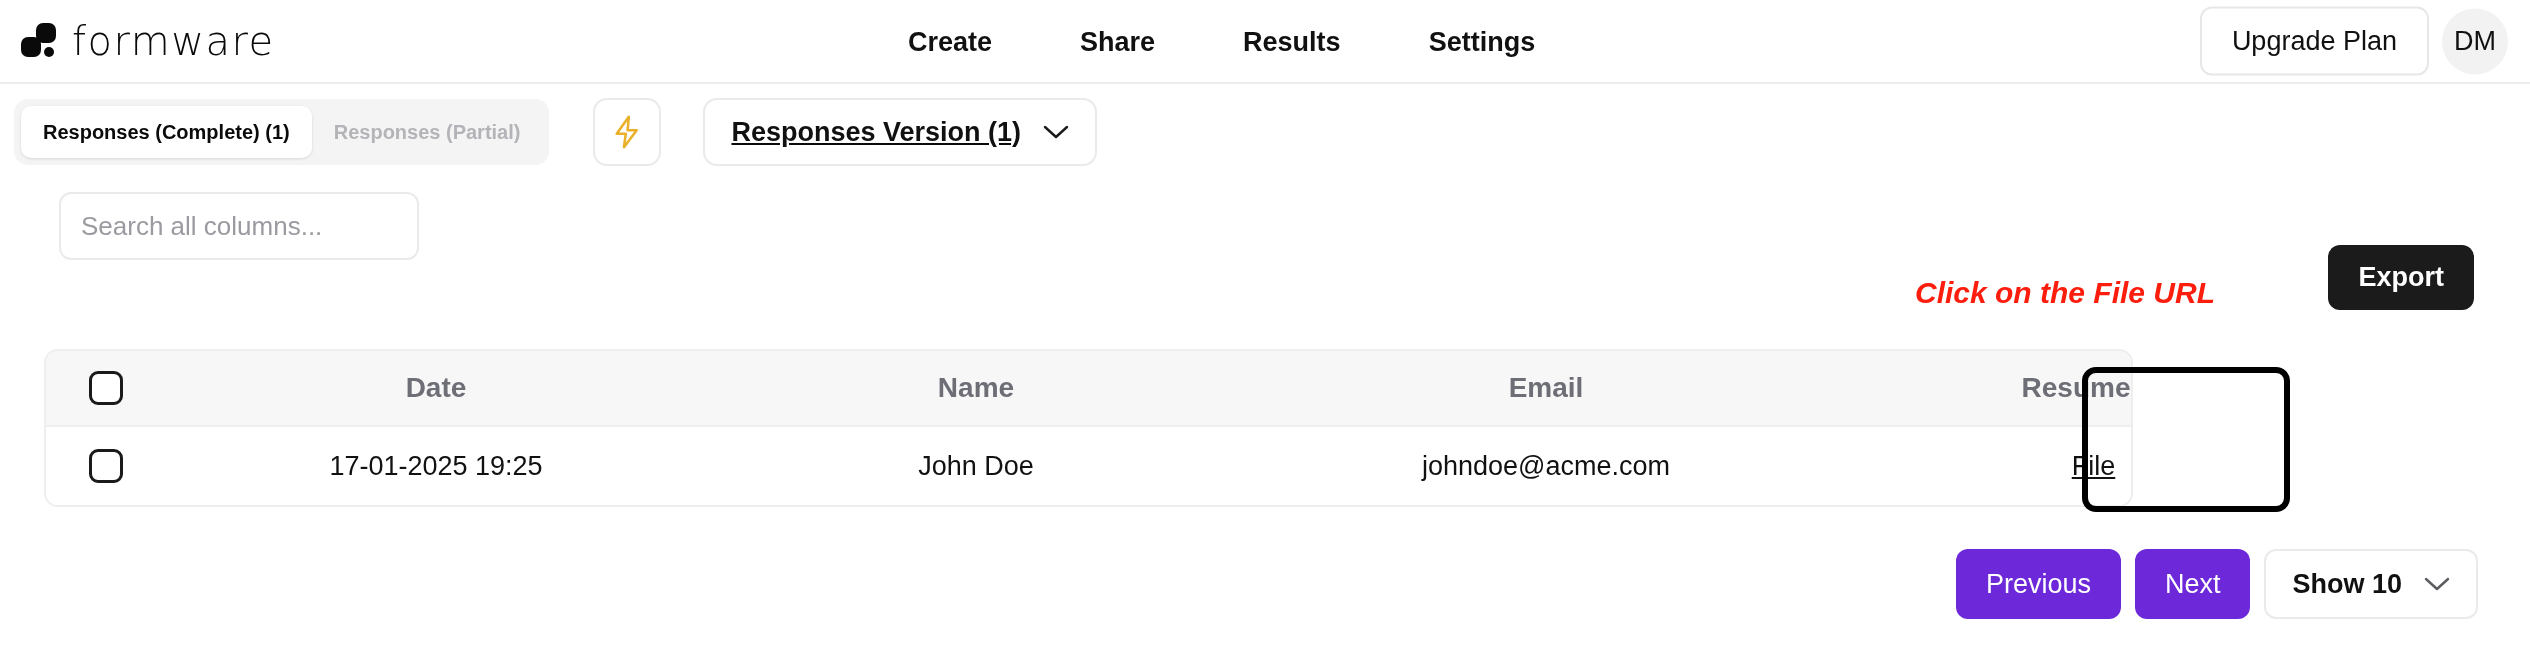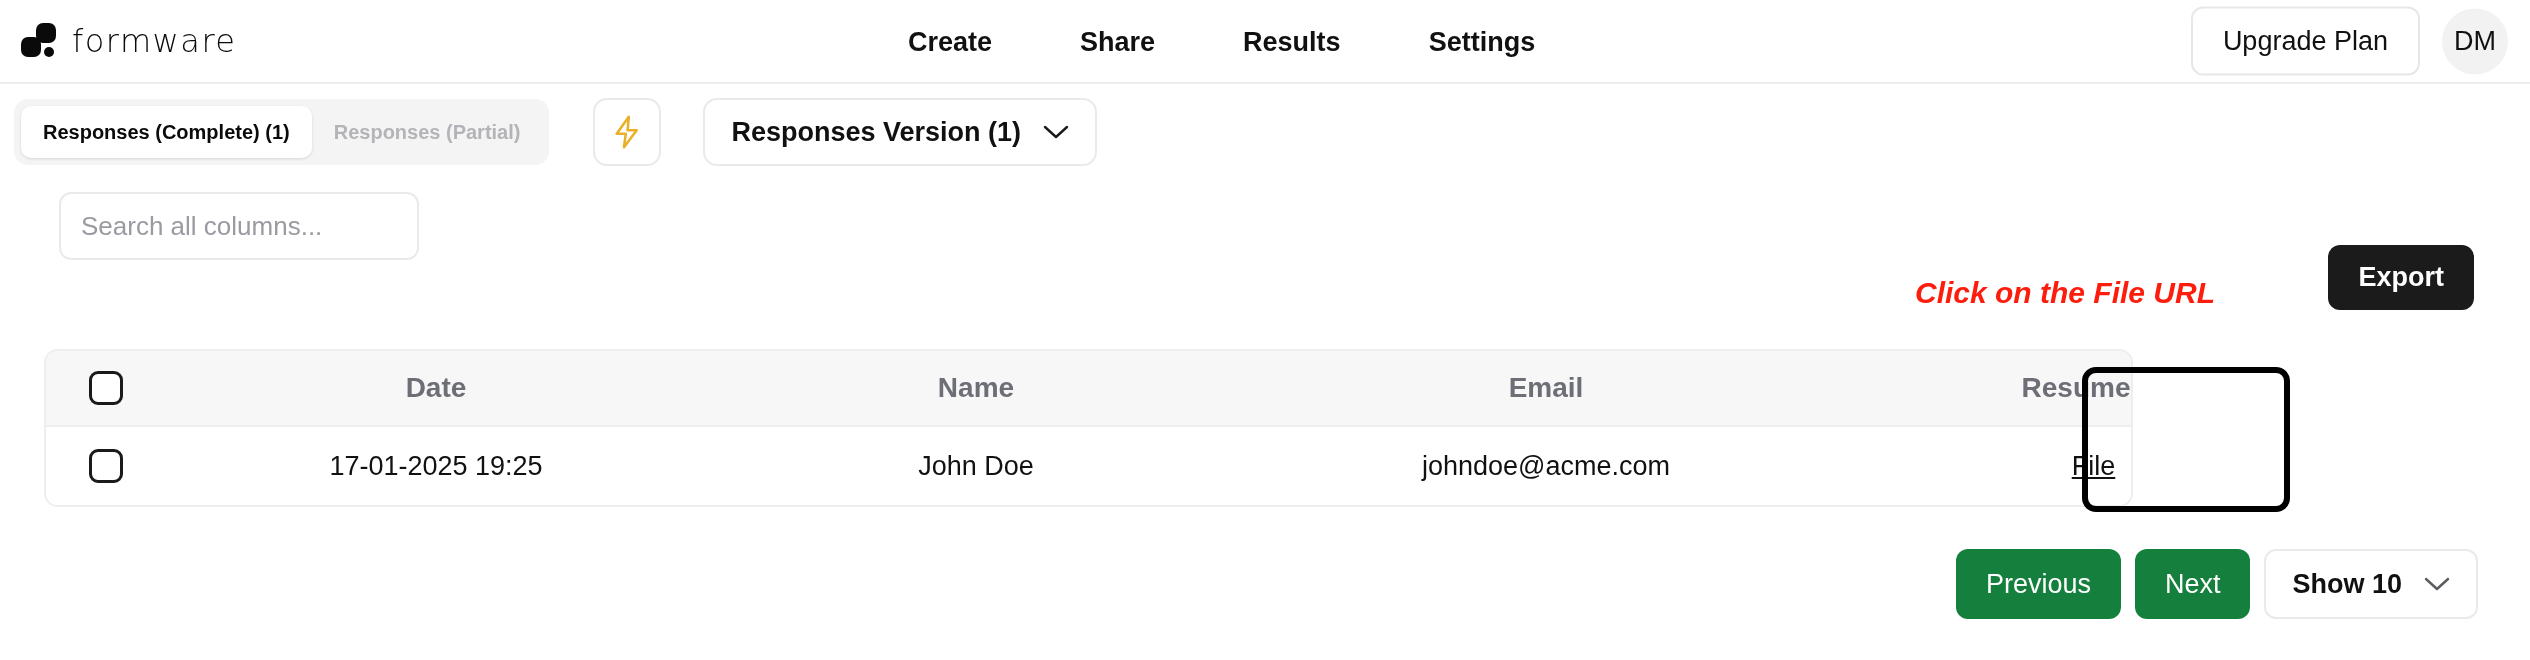--- a/index.html
+++ b/index.html
@@ -60,21 +60,21 @@
   .brand-mark .dot {
     position: absolute;
     left: 26px;
     top: 26px;
     width: 10px;
     height: 10px;
     background: #0a0a0a;
     border-radius: 50%;
   }
   .brand-word {
-    font-size: 32px;
+    font-size: 40px;
     letter-spacing: 1.5px;
     font-weight: 300;
     color: #0a0a0a;
     line-height: 1;
     font-family: "DejaVu Sans", sans-serif;
   }
 
   .mainnav {
     position: absolute;
     left: 908px;
@@ -92,21 +92,21 @@
     cursor: pointer;
   }
 
   .topright {
     position: absolute;
     right: 22px;
     top: 50%;
     transform: translateY(-50%);
     display: flex;
     align-items: center;
-    gap: 22px;
+    gap: 13px;
   }
   .upgrade-btn {
     border: 2px solid #e6e7e8;
     border-radius: 12px;
     background: #fff;
     padding: 17px 30px;
     font-size: 27px;
     font-weight: 500;
     color: #111;
     white-space: nowrap;
@@ -183,20 +183,21 @@
     height: 68px;
     border: 2px solid #e9eaeb;
     border-radius: 14px;
     background: #fff;
     display: flex;
     align-items: center;
     gap: 22px;
     padding: 0 26px;
     box-sizing: border-box;
     cursor: pointer;
+    text-decoration: underline;
   }
   .version-select .vs-label {
     font-size: 27px;
     font-weight: 600;
     color: #111;
     white-space: nowrap;
   }
 
   
   .toolsrow {
@@ -327,21 +328,21 @@
   
   .pager {
     position: absolute;
     right: 52px;
     top: 549px;
     display: flex;
     align-items: center;
     gap: 14px;
   }
   .pg-btn {
-    background: #15803d;
+    background: #6d28d9;
     color: #ffffff;
     border: none;
     border-radius: 12px;
     height: 70px;
     padding: 0 30px;
     font-size: 27px;
     font-weight: 500;
     cursor: pointer;
     font-family: "Liberation Sans", sans-serif;
   }

